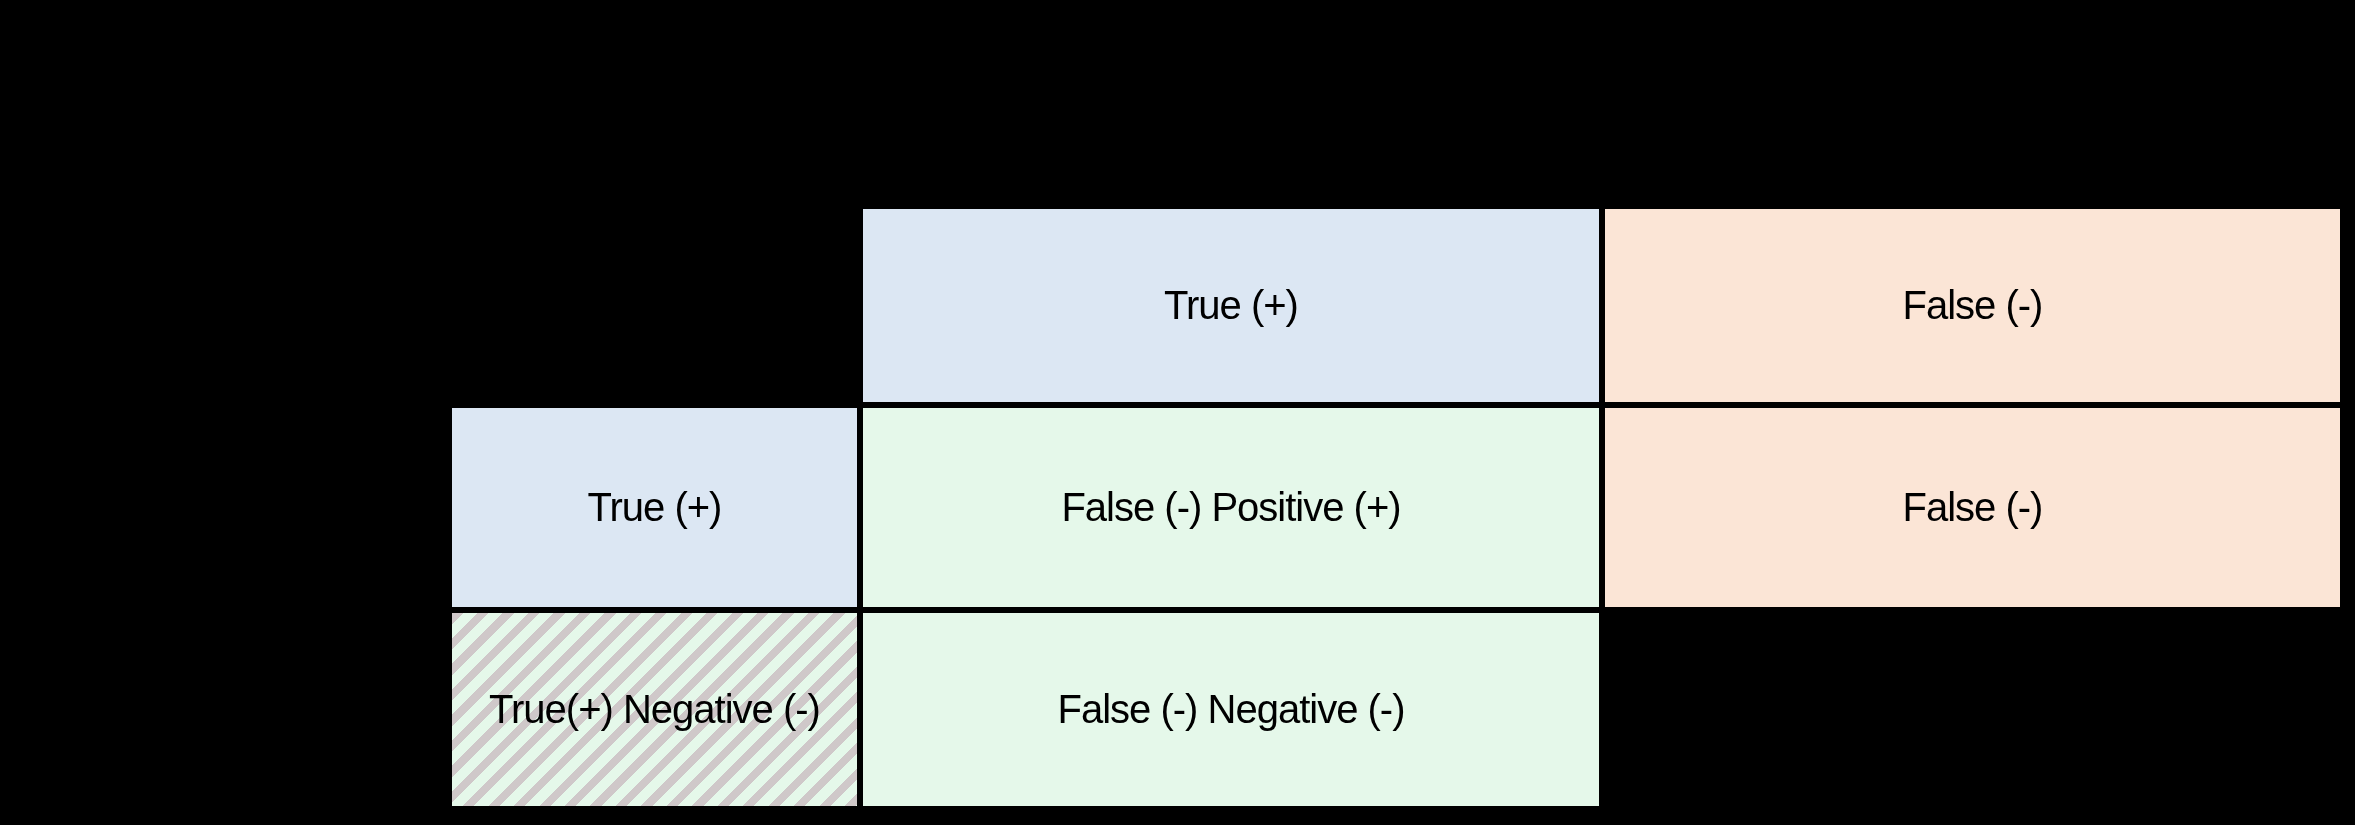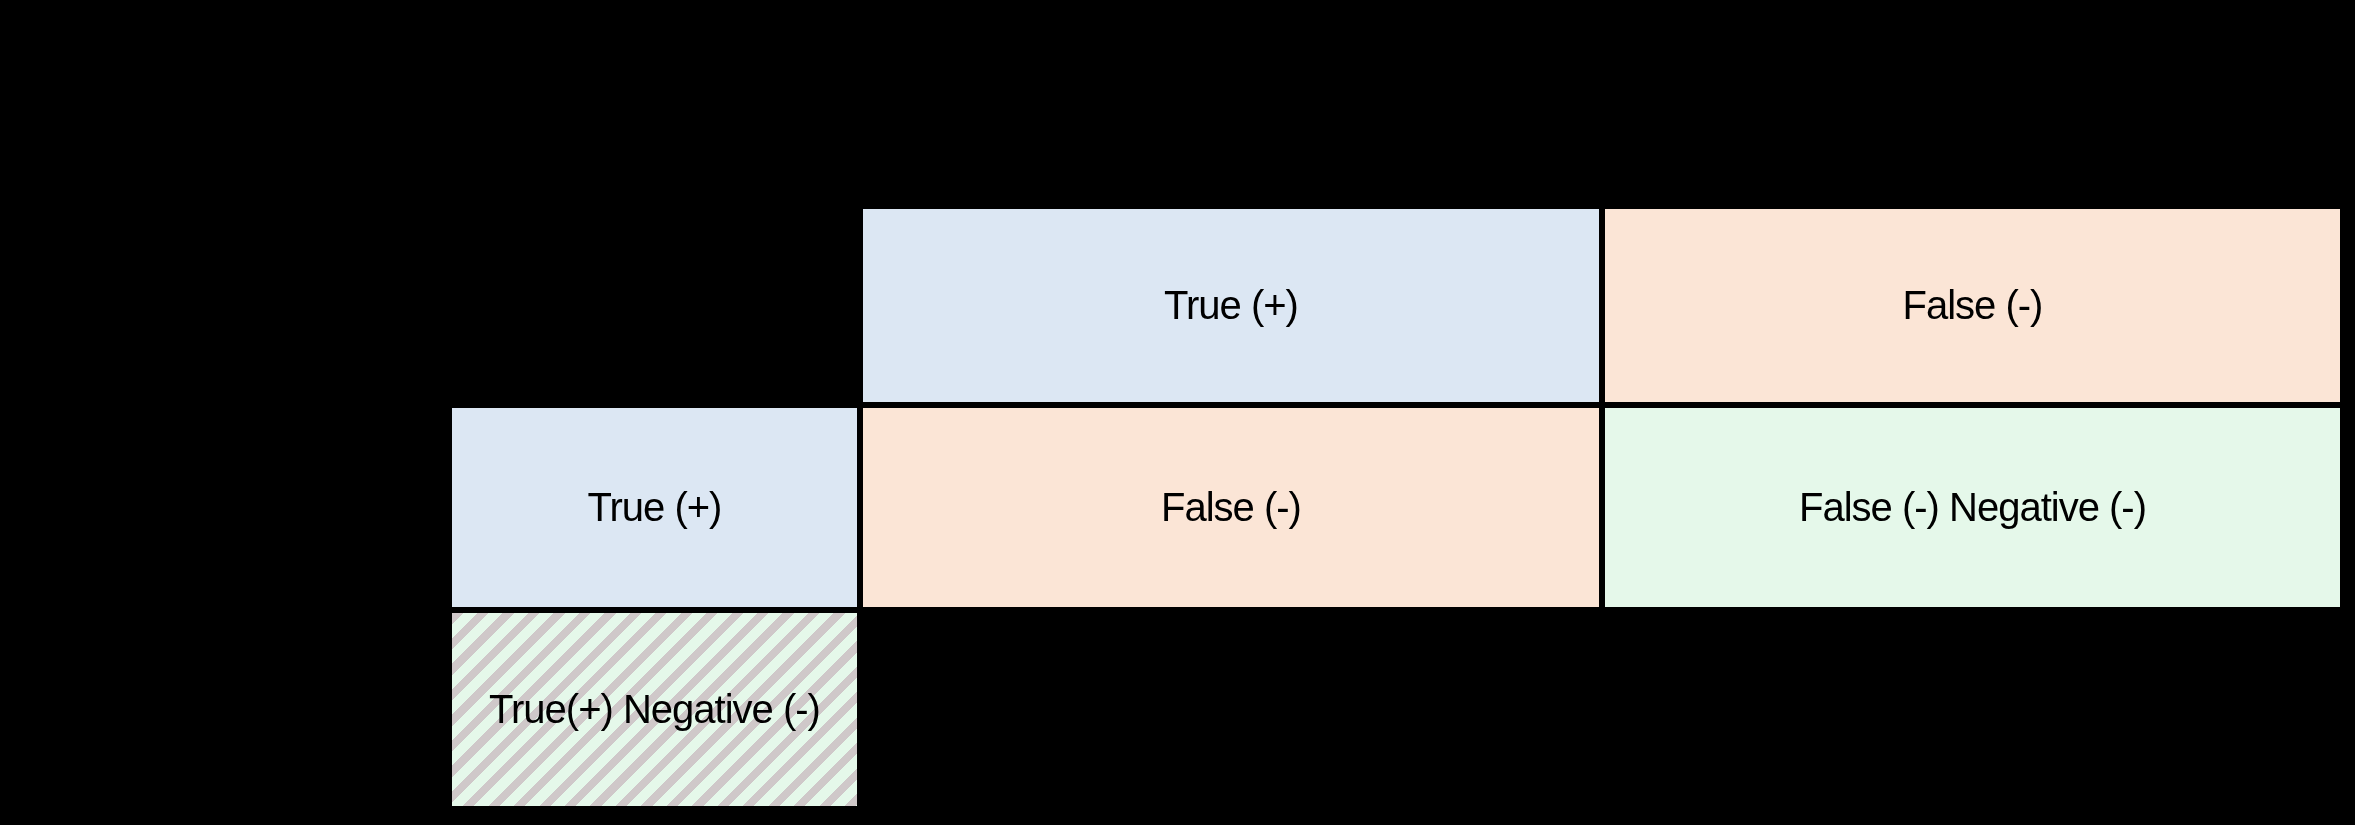--- a/index.html
+++ b/index.html
@@ -57,21 +57,22 @@
 
     <div class="cell corner"></div>
 
     <div class="cell" style="background-color: rgb(220, 231, 243);">True (+)</div>
 
     <div class="cell" style="background-color: rgb(251, 229, 214);">False (-)</div>
 
     <div class="cell" style="background-color: rgb(220, 231, 243);">True (+)</div>
 
 
+    <div class="cell" style="background-color: rgb(229, 248, 234);">False (-) Positive (+)</div>
 
     <div class="cell" style="background-color: rgb(251, 229, 214);">False (-)</div>
 
+    <div class="cell hatched" style="background-color: rgb(229, 248, 234);">True(+) Negative (-)</div>
+
     <div class="cell" style="background-color: rgb(229, 248, 234);">False (-) Negative (-)</div>
-
-    <div class="cell hatched" style="background-color: rgb(229, 248, 234);">True(+) Negative (-)</div>
 
   </div>
 </div>
 
 </body></html>

